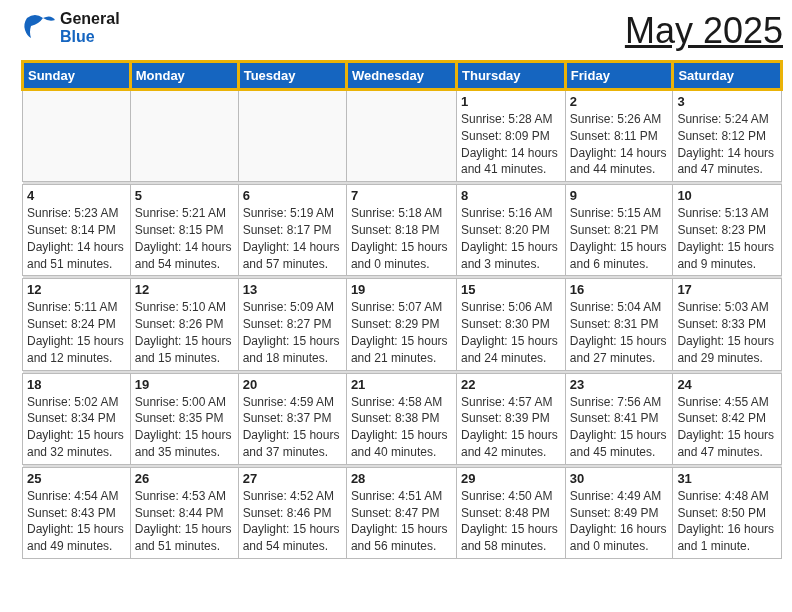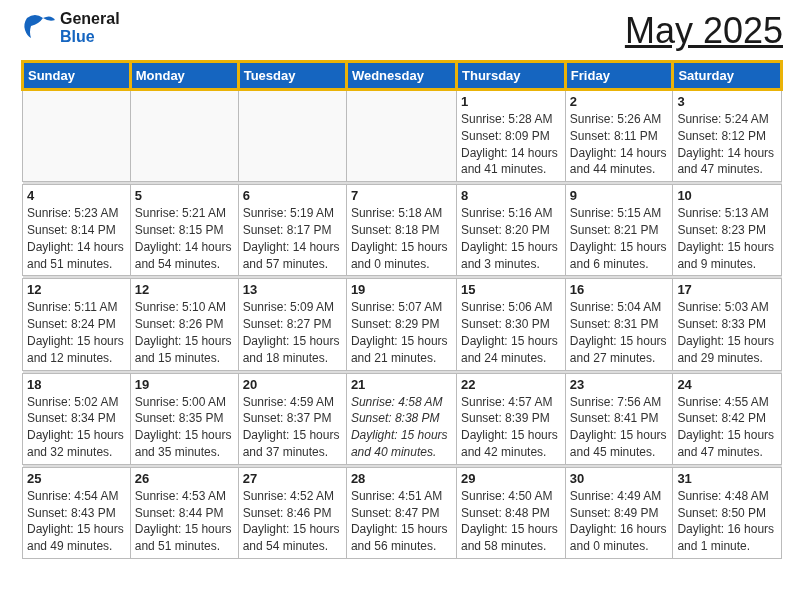--- a/index.html
+++ b/index.html
@@ -207,21 +207,21 @@
           </td>
           <td>
             <div class="day-number">20</div>
             <div class="day-info" style="white-space: pre-line;">Sunrise: 4:59 AM
 Sunset: 8:37 PM
 Daylight: 15 hours
 and 37 minutes.</div>
           </td>
           <td>
             <div class="day-number">21</div>
-            <div class="day-info" style="white-space: pre-line; font-style: italic;">Sunrise: 4:58 AM
+            <div class="day-info" style="white-space: pre-line;">Sunrise: 4:58 AM
 Sunset: 8:38 PM
 Daylight: 15 hours
 and 40 minutes.</div>
           </td>
           <td>
             <div class="day-number">22</div>
             <div class="day-info" style="white-space: pre-line;">Sunrise: 4:57 AM
 Sunset: 8:39 PM
 Daylight: 15 hours
 and 42 minutes.</div>

